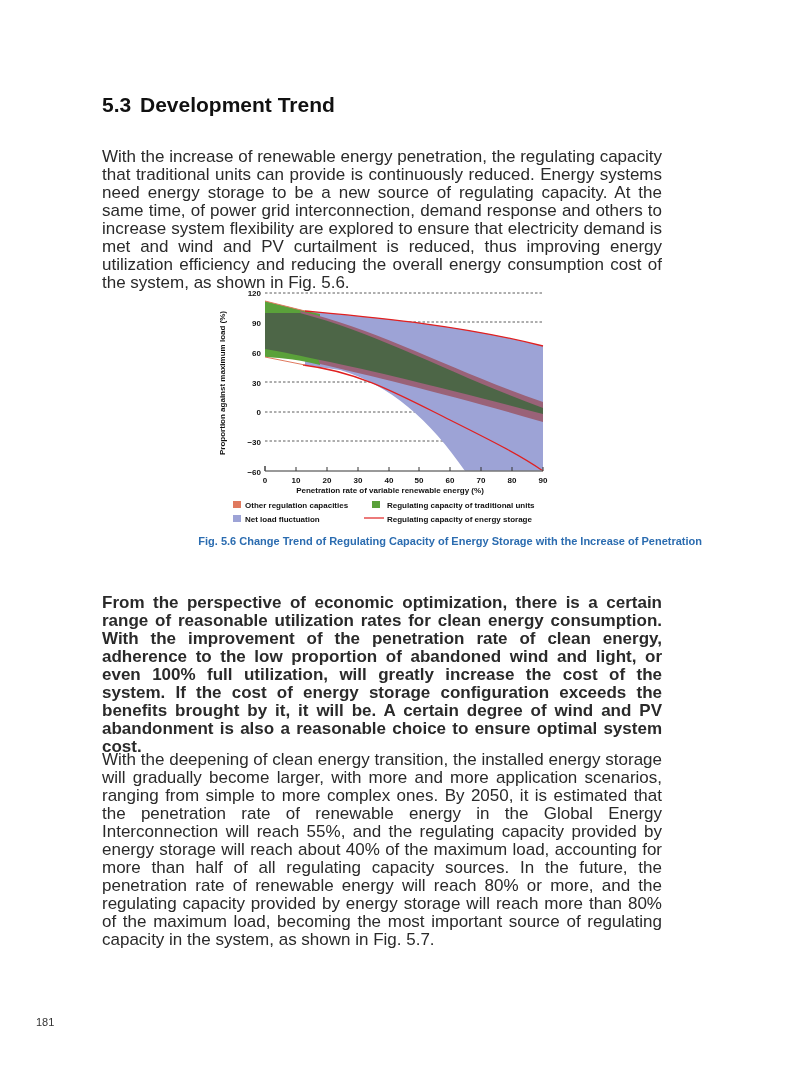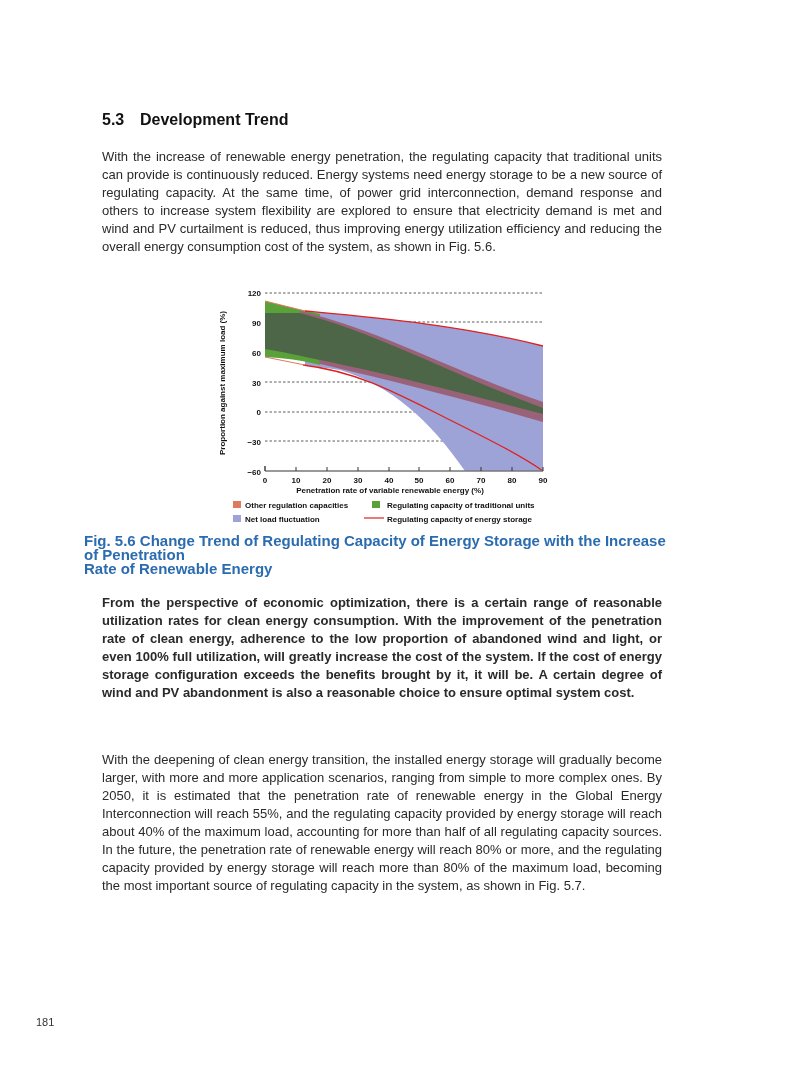--- a/index.html
+++ b/index.html
@@ -1,24 +1,24 @@
 <!DOCTYPE html>
 <html><head>
 <meta charset="utf-8">
 <style>
   html, body { margin:0; padding:0; background:#fff; }
   body { width:793px; height:1077px; position:relative; overflow:hidden; font-family:"Liberation Sans", sans-serif; color:#222; }
-  .heading { position:absolute; left:102px; top:111px; font-size:16px; font-weight:bold; color:#111; }
+  .heading { position:absolute; left:102px; top:93px; font-size:21px; font-weight:bold; color:#111; }
   .heading .num { display:inline-block; width:38px; }
-  .para { position:absolute; left:102px; width:560px; font-size:13px; line-height:18px; text-align:justify; color:#2a2a2a; }
+  .para { position:absolute; left:102px; width:560px; font-size:17px; line-height:18px; text-align:justify; color:#2a2a2a; }
   .p1 { top:148px; }
   .p2 { top:594px;font-weight:bold; }
   .p3 { top:751px; }
   .chart { position:absolute; left:0; top:0; width:793px; height:540px; pointer-events:none; }
-  .caption { position:absolute; left:84px; width:600px; top:534px; font-size:15px; line-height:14px; font-weight:bold; color:#2b6cb0; text-align:left; }
+  .caption { position:absolute; left:102px; width:600px; top:534px; font-size:11px; line-height:14px; font-weight:bold; color:#2b6cb0; text-align:right; }
   .caption .line { display:block; }
   .pagenum { position:absolute; left:36px; top:1016px; font-size:11px; color:#333; }
   svg text { font-family:"Liberation Sans", sans-serif; }
 </style>
 </head>
 <body>
 
 <div class="heading">
   <span class="num">5.3</span><span>Development Trend</span>
 </div>
@@ -95,19 +95,18 @@
     <text x="387" y="508">Regulating capacity of traditional units</text>
     <rect x="233" y="515" width="8" height="7" fill="#9da3d6"></rect>
     <text x="245" y="522">Net load fluctuation</text>
     <line x1="364" y1="518" x2="384" y2="518" stroke="#e02020" stroke-width="1.2"></line>
     <text x="387" y="522">Regulating capacity of energy storage</text>
   </g>
 </svg>
 
 <div class="caption">
   <span class="line">Fig. 5.6   Change Trend of Regulating Capacity of Energy Storage with the Increase of Penetration</span>
-  <span class="line">Rate of Renewable Energy</span>
 </div>
 
 <div class="para p2">From the perspective of economic optimization, there is a certain range of reasonable utilization rates for clean energy consumption. With the improvement of the penetration rate of clean energy, adherence to the low proportion of abandoned wind and light, or even 100% full utilization, will greatly increase the cost of the system. If the cost of energy storage configuration exceeds the benefits brought by it, it will be. A certain degree of wind and PV abandonment is also a reasonable choice to ensure optimal system cost.</div>
 <div class="para p3">With the deepening of clean energy transition, the installed energy storage will gradually become larger, with more and more application scenarios, ranging from simple to more complex ones. By 2050, it is estimated that the penetration rate of renewable energy in the Global Energy Interconnection will reach 55%, and the regulating capacity provided by energy storage will reach about 40% of the maximum load, accounting for more than half of all regulating capacity sources. In the future, the penetration rate of renewable energy will reach 80% or more, and the regulating capacity provided by energy storage will reach more than 80% of the maximum load, becoming the most important source of regulating capacity in the system, as shown in Fig. 5.7.</div>
 
 <div class="pagenum">181</div>
 
 </body></html>

